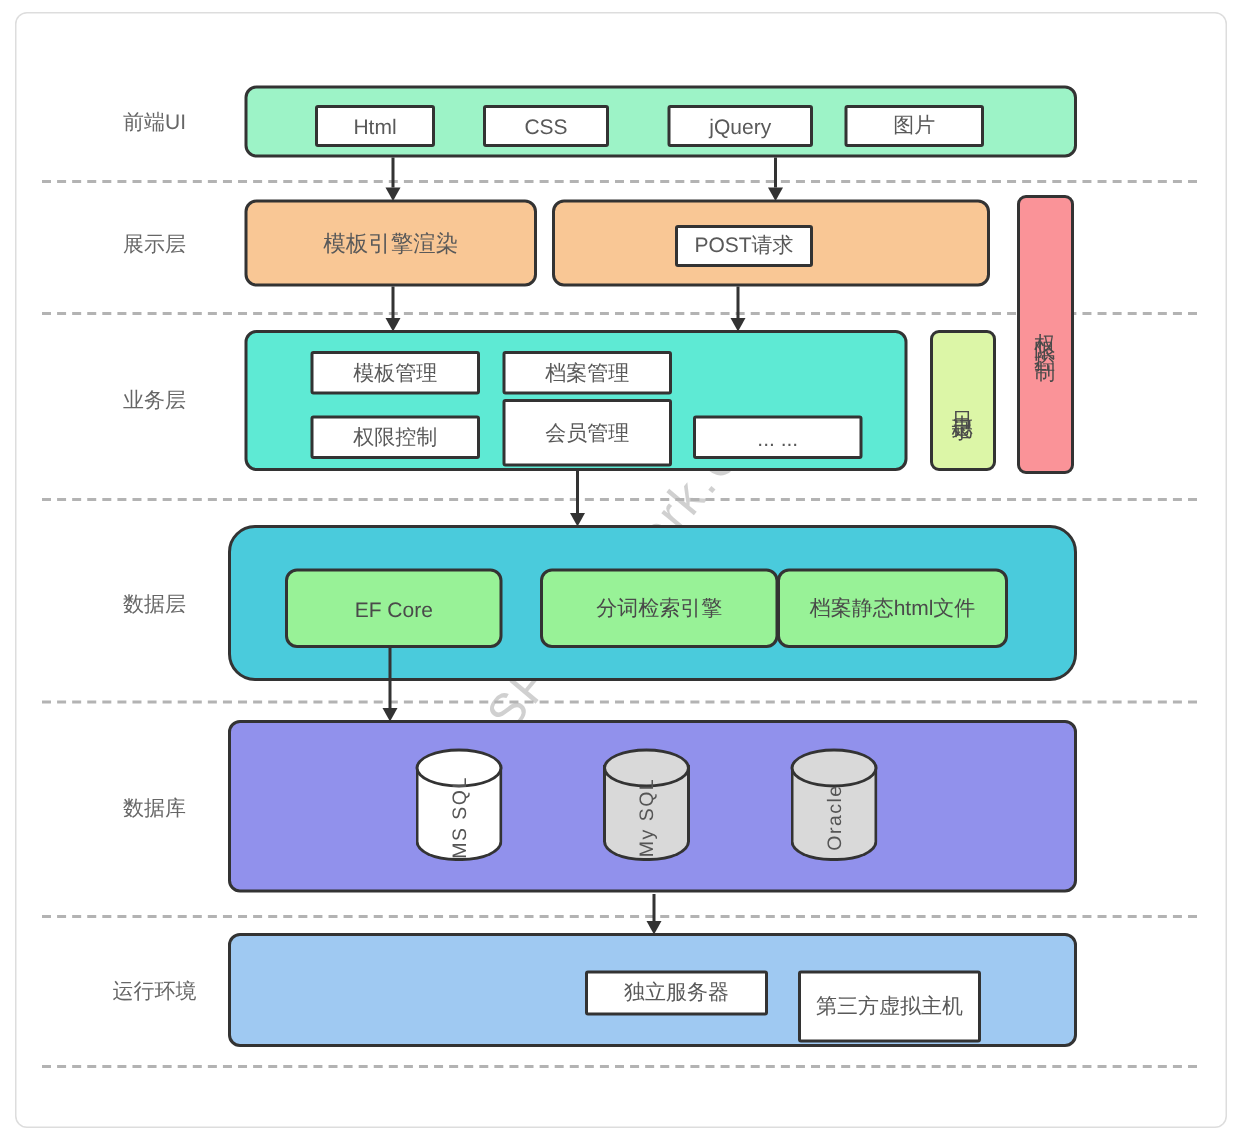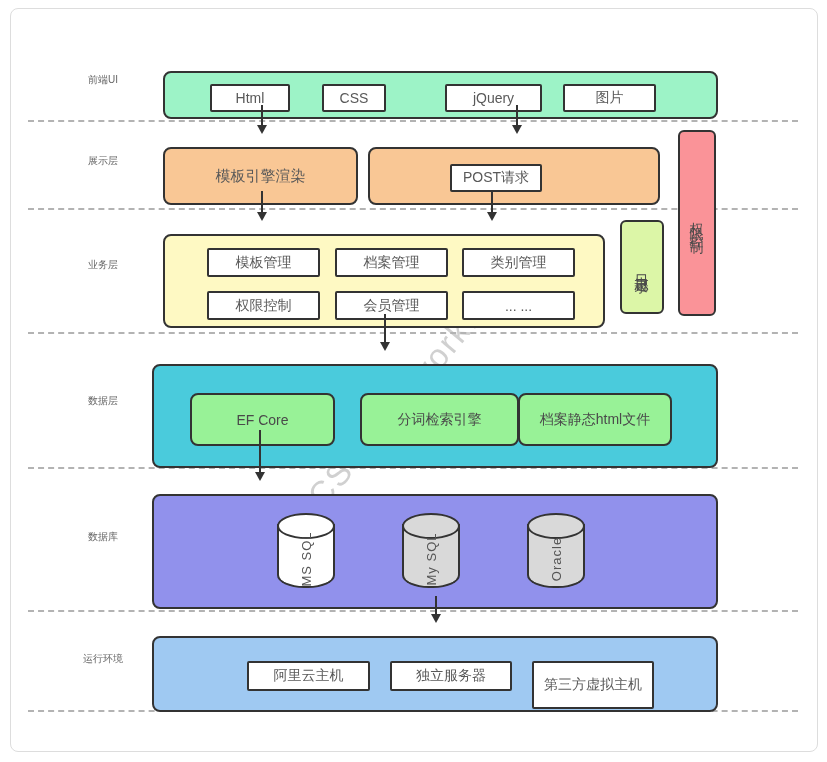--- a/index.html
+++ b/index.html
@@ -8,24 +8,24 @@
     font-family:"Liberation Sans","DejaVu Sans",sans-serif;color:#595959;
   }
   .frame{position:absolute;left:10px;top:8px;width:806px;height:742px;
     border:1px solid #ddd;border-radius:8px;background:#fff;}
   .watermark{
     position:absolute;left:250px;top:358px;width:340px;text-align:center;
     font-size:33px;color:rgba(170,170,170,0.55);letter-spacing:2px;
     transform:rotate(-50deg);pointer-events:none;white-space:nowrap;
   }
   .layer-label{position:absolute;width:110px;left:48px;text-align:center;
-    font-size:10px;color:#666;}
+    font-size:14px;color:#666;}
   .dash{position:absolute;left:28px;width:770px;height:0;
     border-top:2px dashed #b3b3b3;}
-  .container{position:absolute;border:2px solid #333;border-radius:8px;box-sizing:border-box;margin-top:14px;}
+  .container{position:absolute;border:2px solid #333;border-radius:8px;box-sizing:border-box;}
   .whitebox{position:absolute;background:#fff;border:2px solid #333;border-radius:2px;
     box-sizing:border-box;display:flex;align-items:center;justify-content:center;
     font-size:14px;color:#595959;white-space:nowrap;}
   .greenbox{position:absolute;background:#98f297;border:2px solid #333;border-radius:8px;
     box-sizing:border-box;display:flex;align-items:center;justify-content:center;
     font-size:14px;color:#4a4a4a;white-space:nowrap;}
   .vert{position:absolute;border:2px solid #333;border-radius:6px;box-sizing:border-box;
     display:flex;align-items:center;justify-content:center;
     writing-mode:vertical-lr;text-orientation:upright;letter-spacing:6px;
     font-size:14px;color:#4a4a4a;}
@@ -63,45 +63,44 @@
 
   <div class="layer-label" style="top:73px">前端UI</div>
   <div class="layer-label" style="top:154px">展示层</div>
   <div class="layer-label" style="top:258px">业务层</div>
   <div class="layer-label" style="top:394px">数据层</div>
   <div class="layer-label" style="top:530px">数据库</div>
   <div class="layer-label" style="top:652px">运行环境</div>
 
   <div class="container" style="left:163px;top:57px;width:555px;height:48px;background:#9df3c7;">
     <div class="whitebox" style="left:45px;top:11px;width:80px;height:28px">Html</div>
-    <div class="whitebox" style="left:157px;top:11px;width:64px;height:28px">CSS</div>
+    <div class="whitebox" style="left:157px;top:11px;width:84px;height:28px">CSS</div>
     <div class="whitebox" style="left:280px;top:11px;width:97px;height:28px">jQuery</div>
     <div class="whitebox" style="left:398px;top:11px;width:93px;height:28px">图片</div>
   </div>
 
   <div class="container" style="left:163px;top:133px;width:195px;height:58px;background:#f9c795;display:flex;align-items:center;justify-content:center;font-size:15px;color:#595959;">模板引擎渲染</div>
 
   <div class="container" style="left:368px;top:133px;width:292px;height:58px;background:#f9c795;">
     <div class="whitebox" style="left:80px;top:15px;width:92px;height:28px">POST请求</div>
   </div>
 
   <div class="vert" style="left:678px;top:130px;width:38px;height:186px;background:#fa9398;">权限控制</div>
 
-  <div class="container" style="left:163px;top:220px;width:442px;height:94px;background:#fef9c3;">
+  <div class="container" style="left:163px;top:220px;width:442px;height:94px;background:#5eead4;">
     <div class="whitebox" style="left:42px;top:12px;width:113px;height:29px">模板管理</div>
     <div class="whitebox" style="left:170px;top:12px;width:113px;height:29px">档案管理</div>
-    <div class="whitebox" style="left:297px;top:12px;width:113px;height:29px">类别管理</div>
     <div class="whitebox" style="left:42px;top:55px;width:113px;height:29px">权限控制</div>
-    <div class="whitebox" style="left:170px;top:55px;width:113px;height:29px">会员管理</div>
+    <div class="whitebox" style="left:170px;top:44px;width:113px;height:45px">会员管理</div>
     <div class="whitebox" style="left:297px;top:55px;width:113px;height:29px">... ...</div>
   </div>
 
   <div class="vert" style="left:620px;top:220px;width:44px;height:94px;background:#dcf6a7;letter-spacing:2px;">日志记录</div>
 
-  <div class="container" style="left:152px;top:350px;width:566px;height:104px;background:#4acbdc;">
+  <div class="container" style="left:152px;top:350px;width:566px;height:104px;background:#4acbdc;border-radius:18px;">
     <div class="greenbox" style="left:36px;top:27px;width:145px;height:53px">EF Core</div>
     <div class="greenbox" style="left:206px;top:27px;width:159px;height:53px">分词检索引擎</div>
     <div class="greenbox" style="left:364px;top:27px;width:154px;height:53px">档案静态html文件</div>
   </div>
 
   <div class="container" style="left:152px;top:480px;width:566px;height:115px;background:#9191ec;">
     <div class="cylinder c-white" style="left:123px">
       <div class="cyl-body"></div>
       <div class="cyl-top"></div>
       <span class="cyl-label">MS SQL</span>
@@ -112,21 +111,20 @@
       <span class="cyl-label">My SQL</span>
     </div>
     <div class="cylinder c-gray" style="left:373px">
       <div class="cyl-body"></div>
       <div class="cyl-top"></div>
       <span class="cyl-label">Oracle</span>
     </div>
   </div>
 
   <div class="container" style="left:152px;top:622px;width:566px;height:76px;background:#9fc9f2;">
-    <div class="whitebox" style="left:93px;top:23px;width:123px;height:30px">阿里云主机</div>
     <div class="whitebox" style="left:236px;top:23px;width:122px;height:30px">独立服务器</div>
     <div class="whitebox" style="left:378px;top:23px;width:122px;height:48px">第三方虚拟主机</div>
   </div>
 
   <div class="arrow" style="left:261px;top:105px;height:20px"></div>
   <div class="arrow" style="left:516px;top:105px;height:20px"></div>
   <div class="arrow" style="left:261px;top:191px;height:21px"></div>
   <div class="arrow" style="left:491px;top:191px;height:21px"></div>
   <div class="arrow" style="left:384px;top:314px;height:28px"></div>
   <div class="arrow" style="left:259px;top:430px;height:42px"></div>

